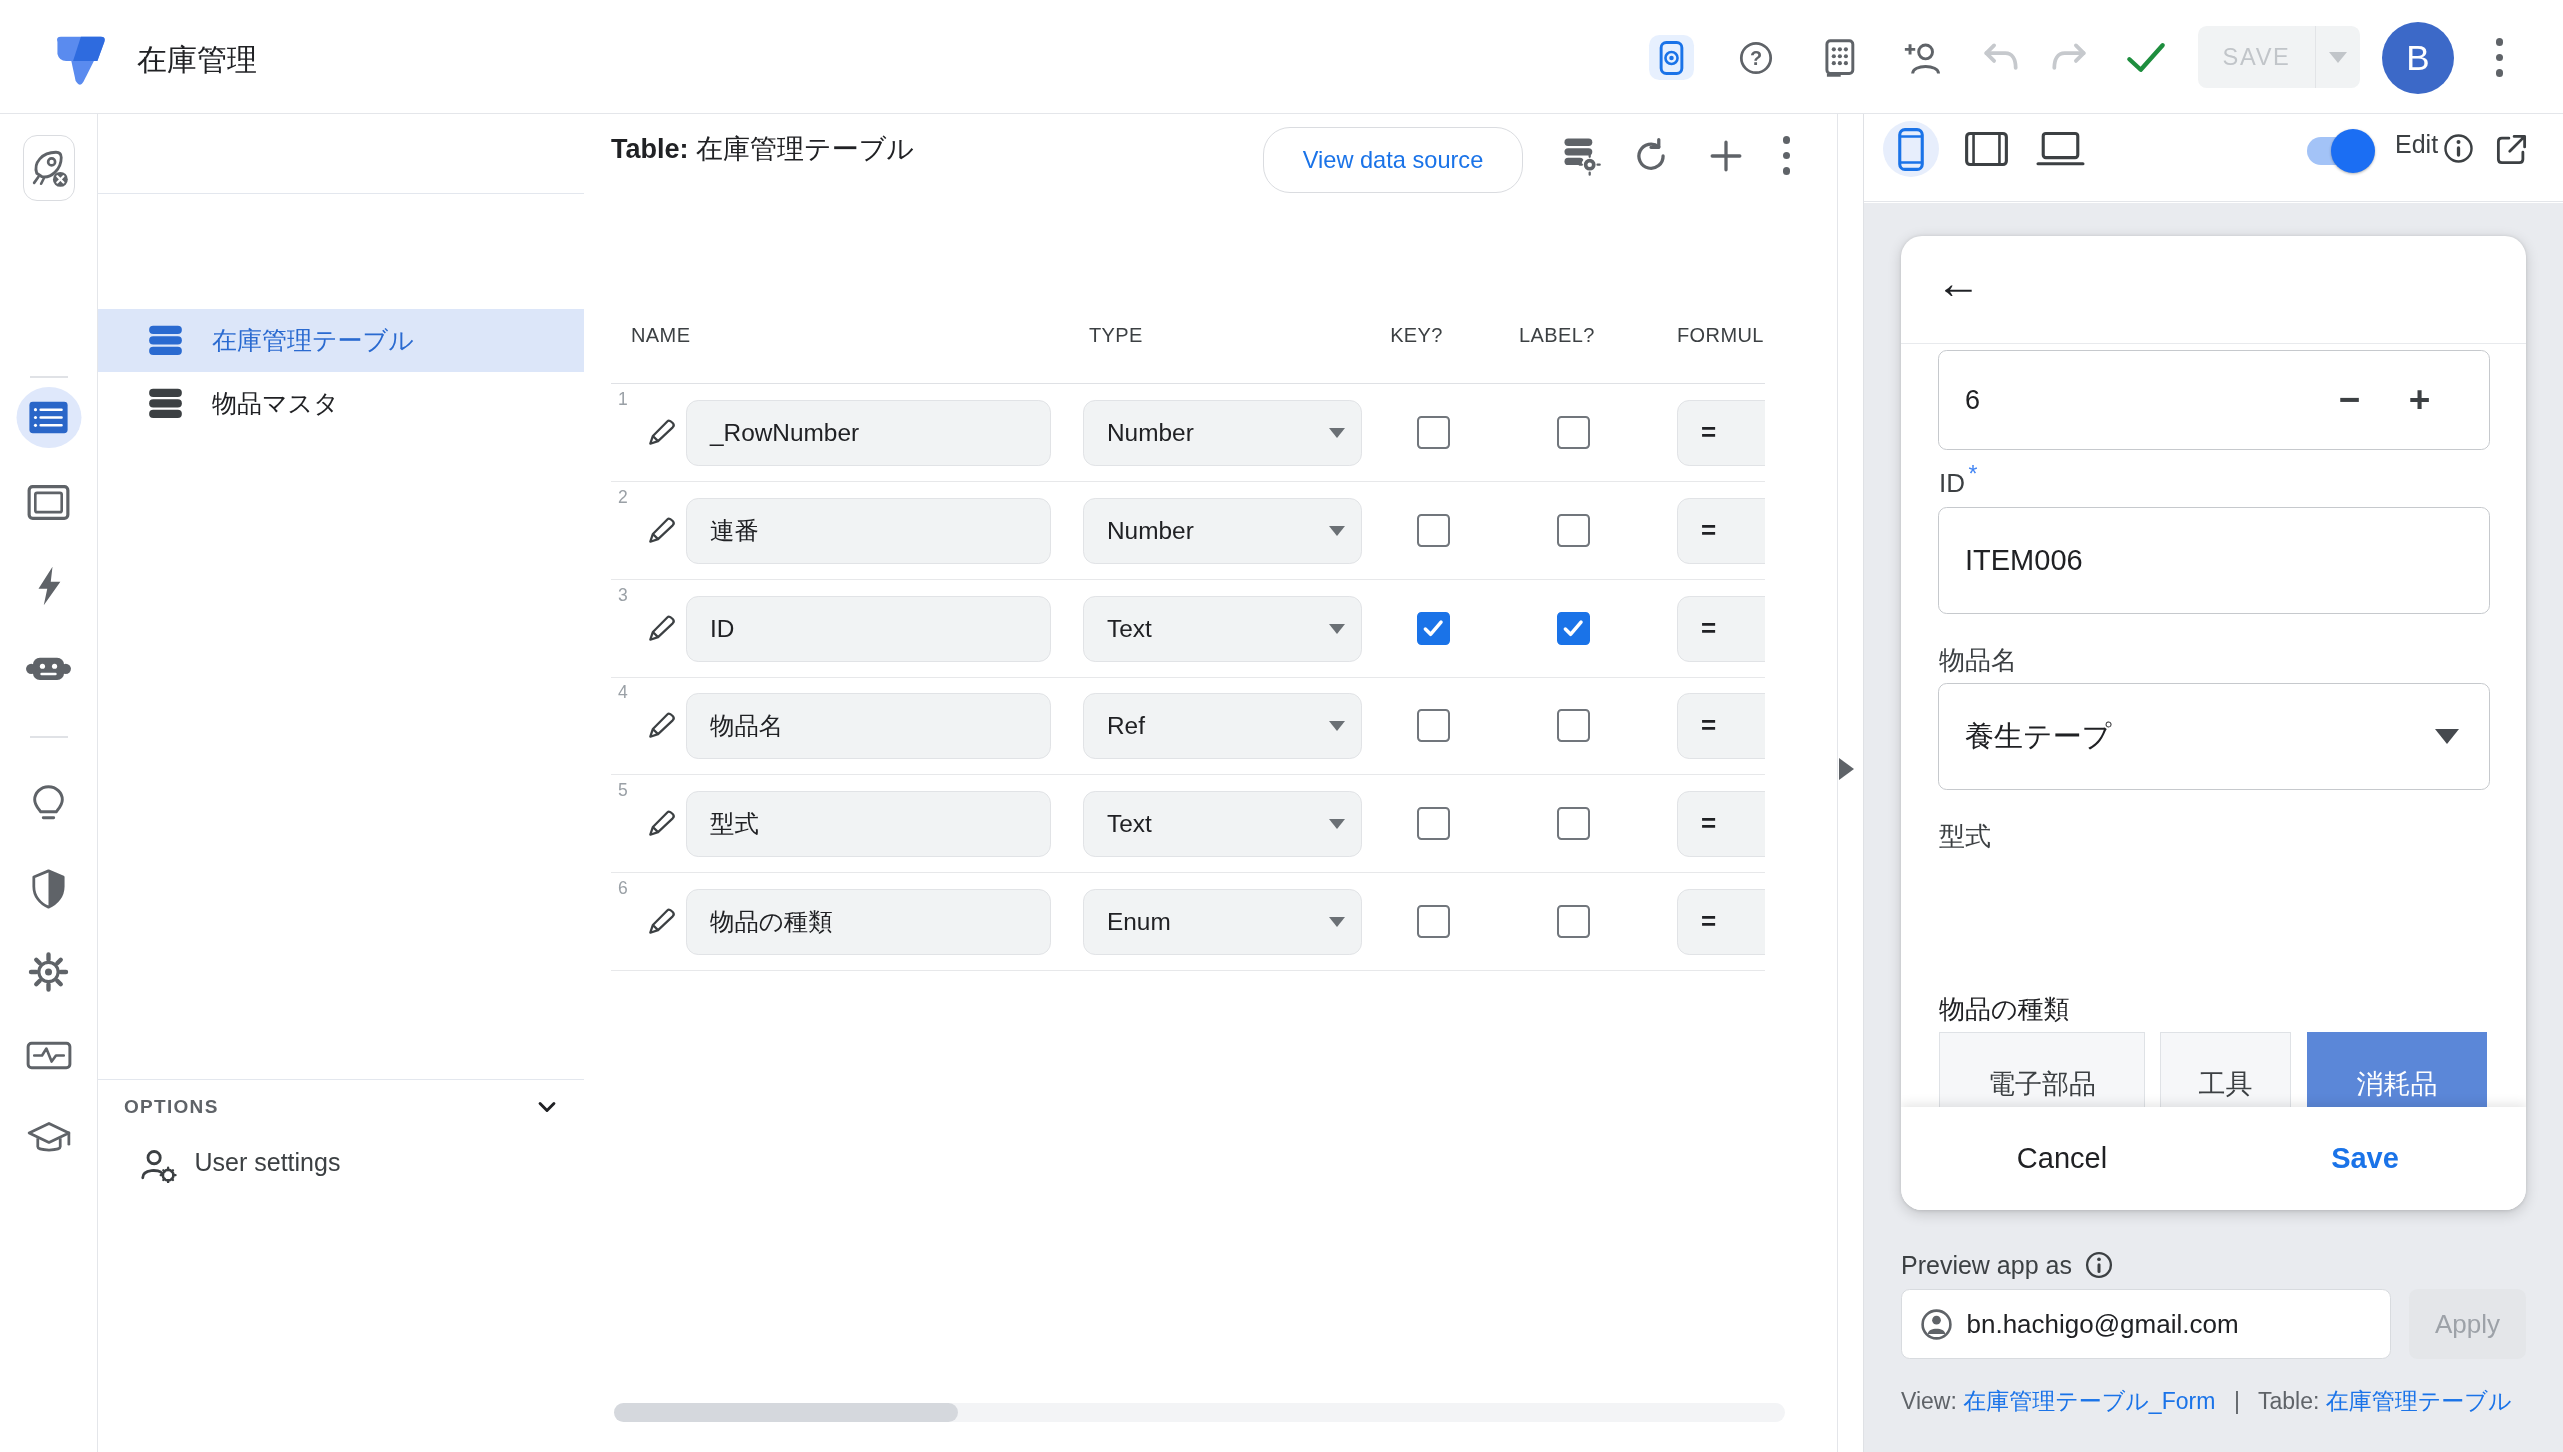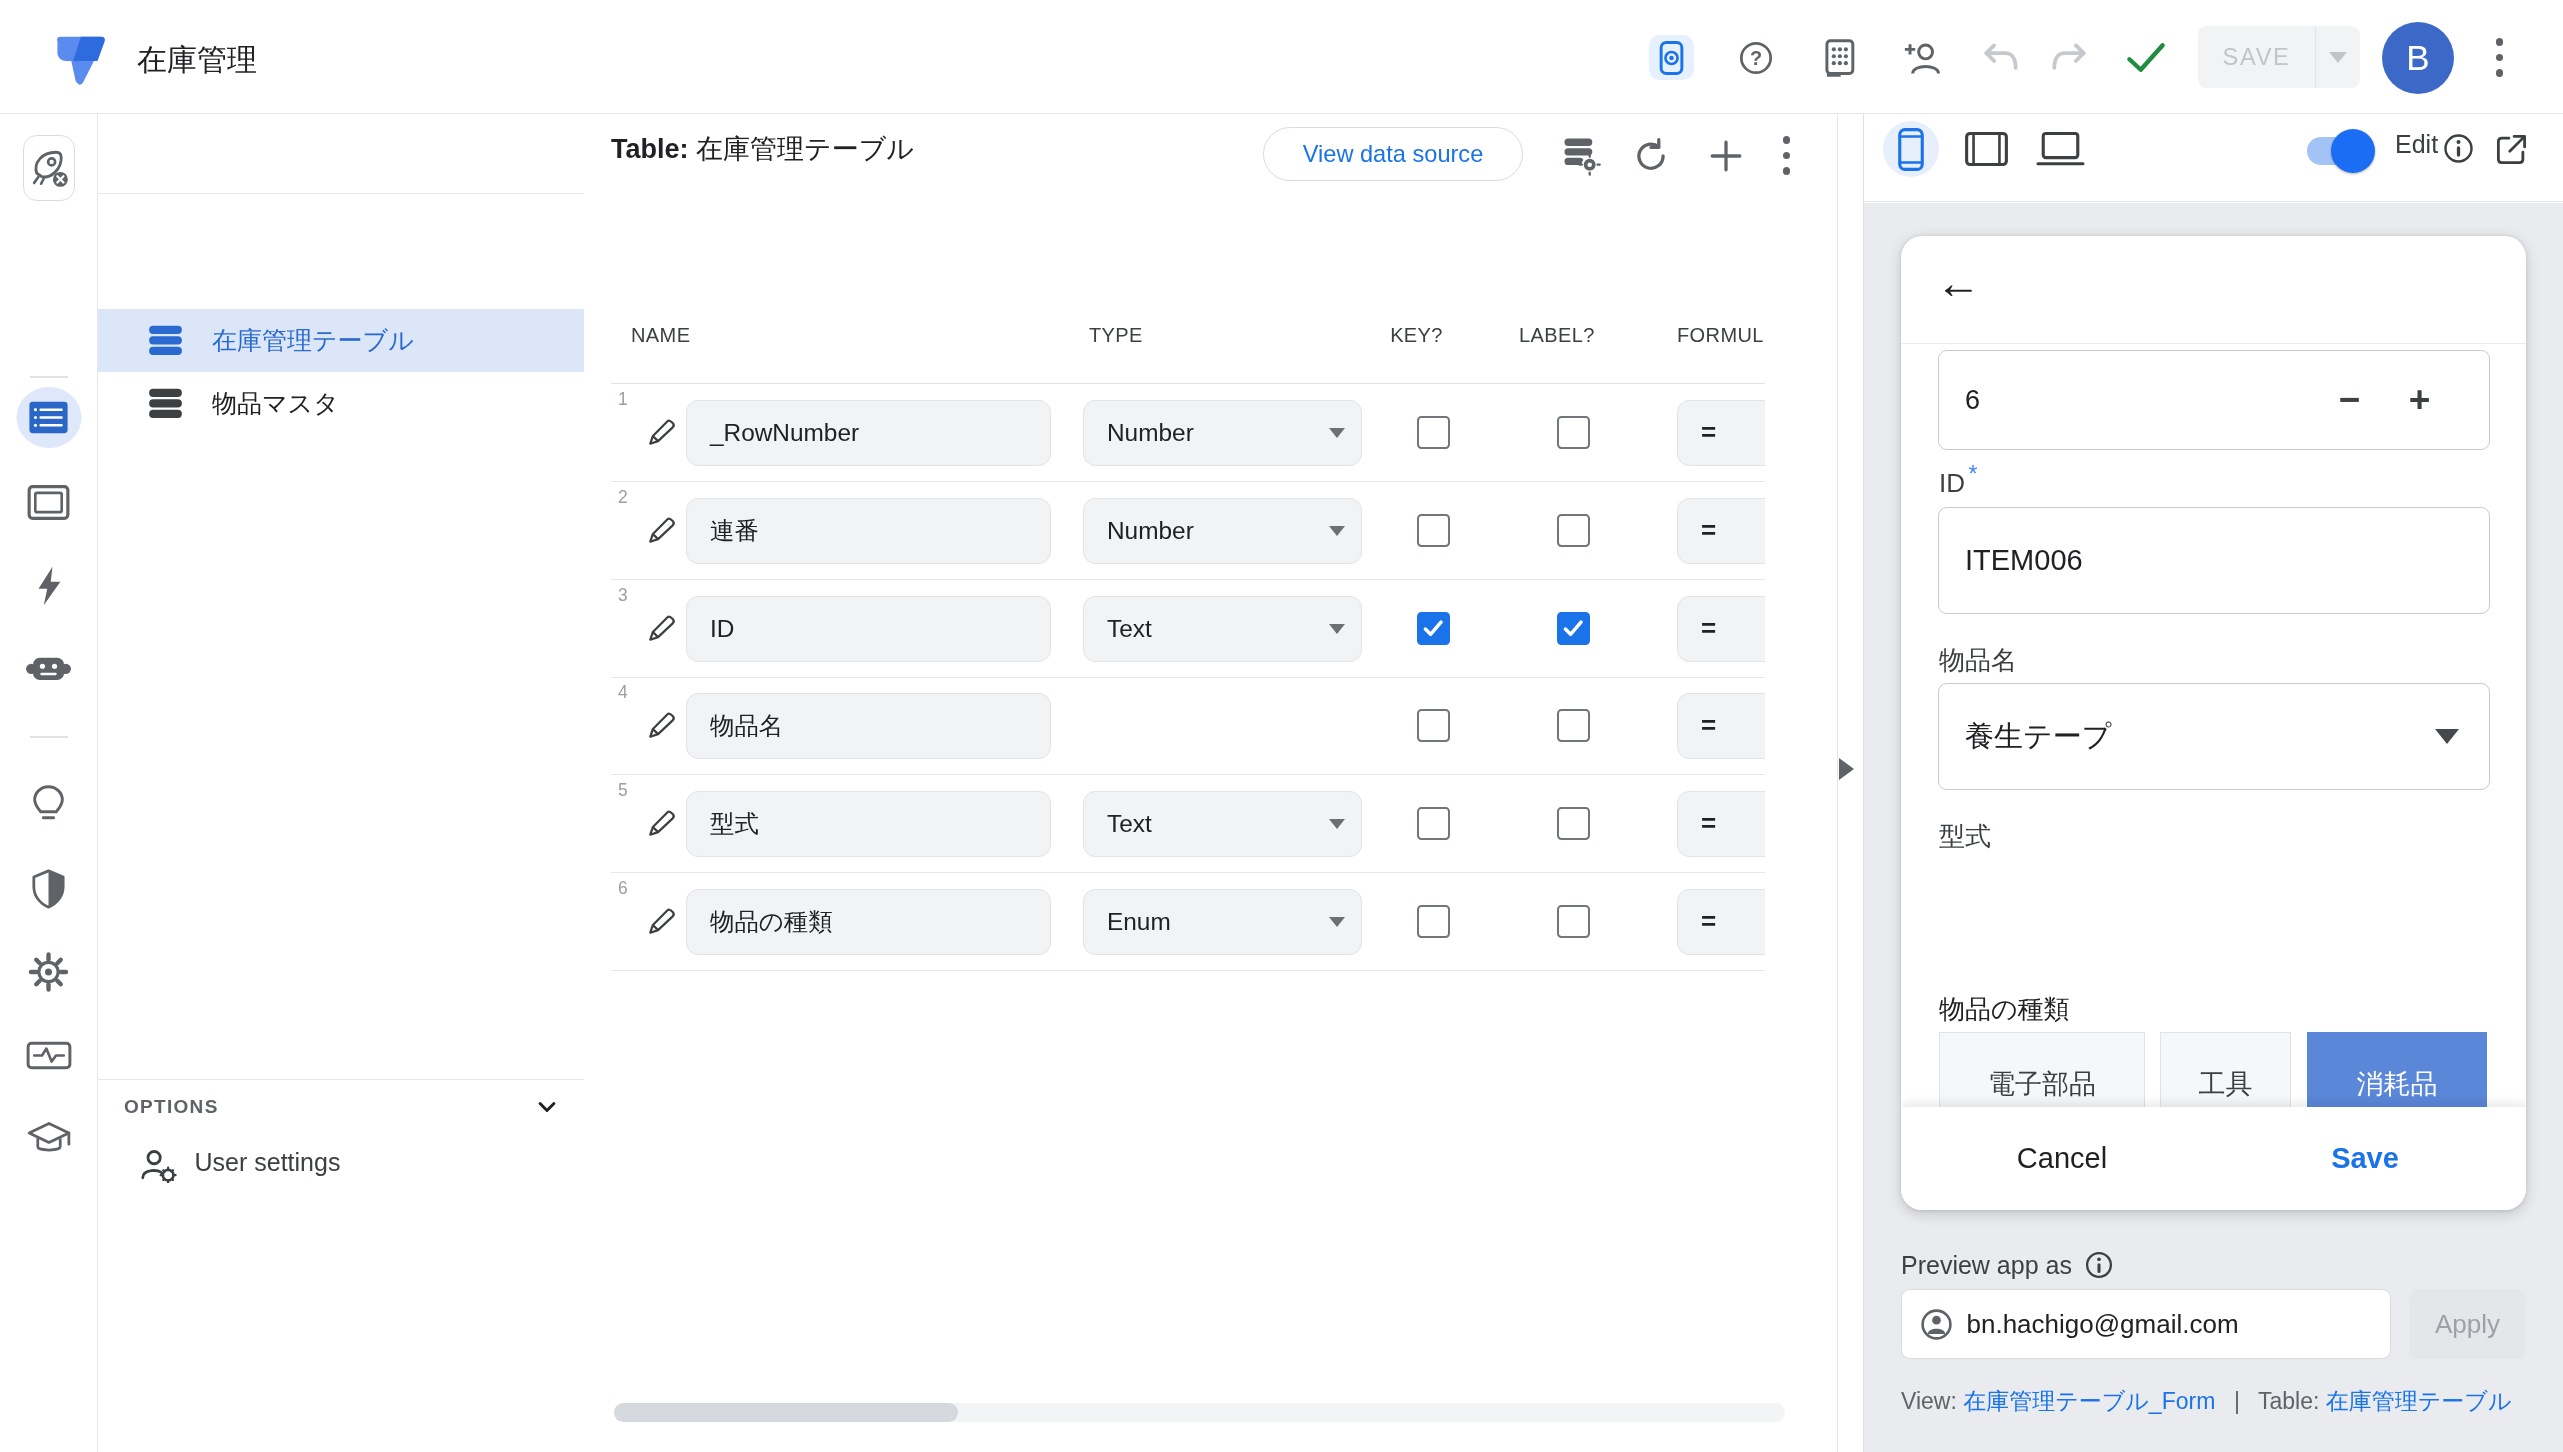--- a/index.html
+++ b/index.html
@@ -48,21 +48,21 @@
   .dp-item.sel{background:var(--sel-bg);color:var(--sel-text);}
   .opt-div{left:98px;top:1079px;width:486px;height:0.9px;background:#e3e7ee;}
   .opt-hd{left:124px;top:1094px;width:436px;display:flex;justify-content:space-between;align-items:center;cursor:pointer;}
   .opt-hd span{font-size:19px;font-weight:700;letter-spacing:1.3px;color:var(--mut);}
   .usr-row{left:140px;top:1148px;display:flex;align-items:flex-start;gap:17.5px;cursor:pointer;}
   .usr-row span{font-size:25px;color:var(--ink2);}
 
   
   .main-title{left:611px;top:131px;font-size:27px;color:var(--ink);}
   .main-title b{font-weight:700;}
-  .vds{left:1263px;top:127px;width:260px;height:54px;border:1.7px solid #dadce0;border-radius:27px;background:#fff;
+  .vds{left:1263px;top:127px;width:260px;height:66px;border:1.7px solid #dadce0;border-radius:27px;background:#fff;
        display:flex;align-items:center;justify-content:center;font-size:23.6px;font-weight:500;color:var(--accent);cursor:pointer;}
   .m-ic{top:131px;width:49px;height:49px;display:flex;align-items:center;justify-content:center;cursor:pointer;}
   .srcbar{left:584px;top:199px;width:1254px;height:59px;background:var(--src-bg);}
   .src-item{position:absolute;top:16.6px;font-size:22px;color:var(--mut);white-space:nowrap;}
   .src-item b{color:var(--ink);font-weight:700;margin-left:8.7px;}
   .ghead{left:611px;top:310px;width:1154px;height:74px;border-bottom:1.7px solid #dfe1e5;overflow:hidden;position:absolute;}
   .ghead span{position:absolute;top:14px;font-size:20px;font-weight:500;color:var(--ink2);letter-spacing:0.4px;}
   .trows{left:611px;top:384px;width:1154px;height:588px;position:absolute;overflow:hidden;}
   .trow{position:absolute;left:0;width:1154px;height:98px;border-bottom:1.7px solid #e7e8ea;overflow:hidden;}
   .rnum{position:absolute;left:7px;top:5.2px;font-size:17.5px;color:#9aa0a6;}
@@ -448,20 +448,24 @@
         </div>
     </div>
     <div class="trow" style="top:293px">
       <span class="rnum">4</span>
       <svg class="pencil" viewBox="0 0 36 36">
           <path d="M5 31 L8 22 L25 5 C27 3 30 6 31 7 C32 8 33 10 31 12 L14 28 Z M8 22 L14 28" fill="none" stroke="#3c4043" stroke-width="2.6" stroke-linejoin="round"></path>
         </svg>
       <div class="fbox nbox">
           <span>物品名</span>
         </div>
+      <div class="fbox tsel">
+          <span>Ref</span>
+          <i class="cardn"></i>
+        </div>
       <span class="cb cb1"></span>
       <span class="cb cb2"></span>
       <div class="fbox eqbox">
           <span>=</span>
         </div>
     </div>
     <div class="trow" style="top:391px">
       <span class="rnum">5</span>
       <svg class="pencil" viewBox="0 0 36 36">
           <path d="M5 31 L8 22 L25 5 C27 3 30 6 31 7 C32 8 33 10 31 12 L14 28 Z M8 22 L14 28" fill="none" stroke="#3c4043" stroke-width="2.6" stroke-linejoin="round"></path>

